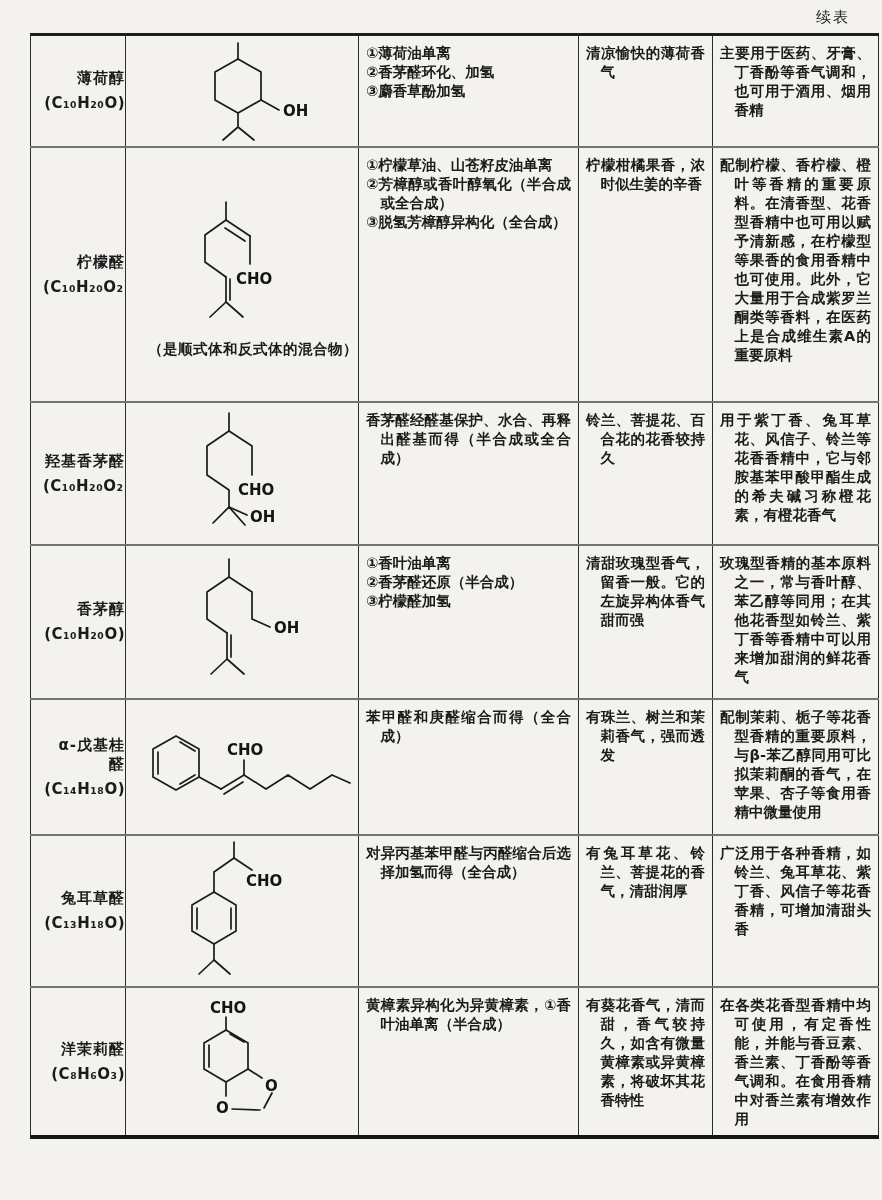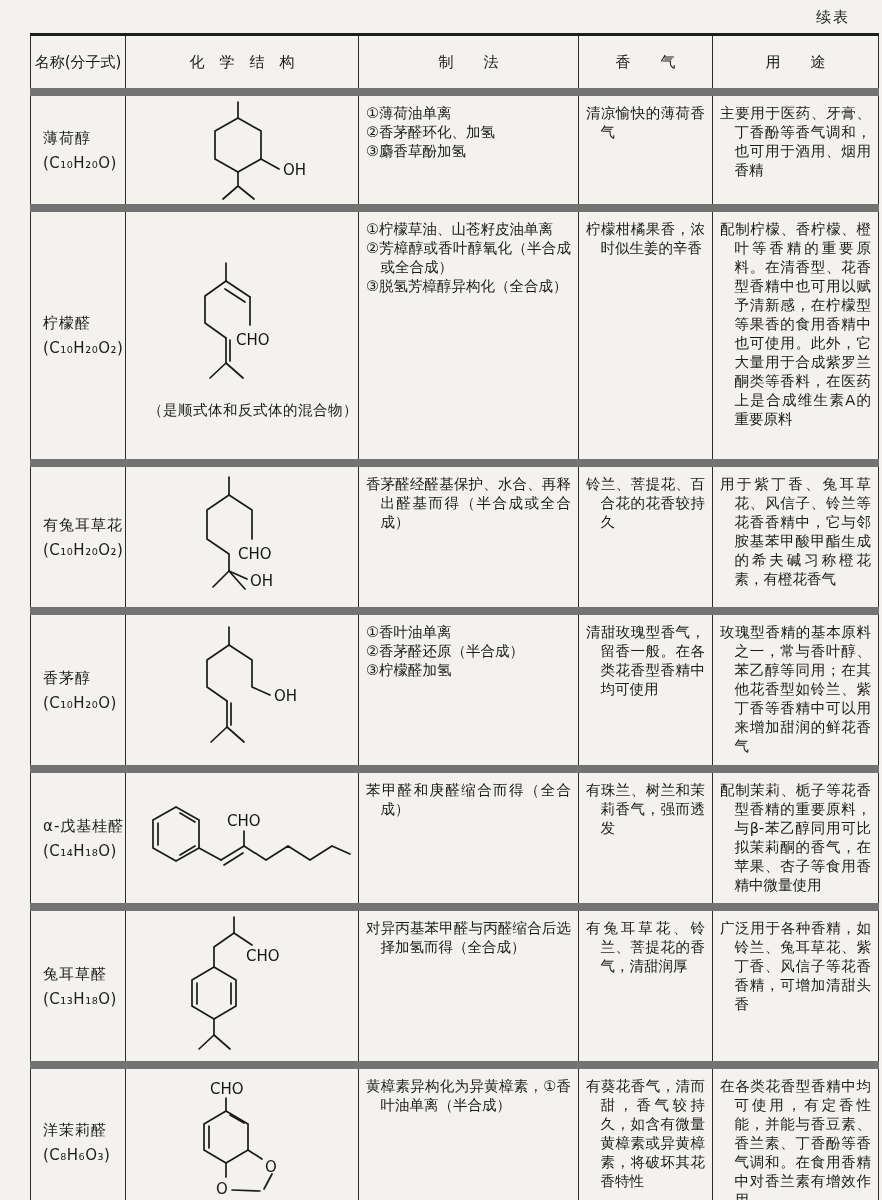--- a/index.html
+++ b/index.html
@@ -20,32 +20,33 @@
     position:absolute;left:30px;top:33px;
     width:848px;border-collapse:collapse;table-layout:fixed;
     border-top:3px solid #1d1d1d;
     border-bottom:4px solid #151515;
     border-left:1px solid #2c2c2c;
     border-right:1px solid #2c2c2c;
   }
   .tbl td,.tbl th{
     border-left:1px solid #2c2c2c;
     border-right:1px solid #2c2c2c;
-    border-top:8px solid #737373;
+    border-top:2px solid #737373;
     vertical-align:top;
     overflow:hidden;
     padding:0;
+    font-weight:bold;
   }
   .tbl th{
     border-top:none;
     font-weight:normal;font-size:15px;color:#171717;
     text-align:center;vertical-align:middle;
     height:52px;
   }
-  td.namecell{vertical-align:middle;padding-left:12px;font-size:15px;}
+  td.namecell{vertical-align:middle;padding-left:12px;font-size:15px;text-align:right;}
   td.namecell .nm{margin-bottom:6px;letter-spacing:1px;}
   td.namecell .fm{letter-spacing:0.5px;}
   td.structcell{vertical-align:middle;text-align:right;}
   td.textcell{padding:8px 7px 6px 7px;font-size:14.5px;line-height:19px;}
   td.textcell p{margin:0;padding-left:1em;text-indent:-1em;text-align:justify;}
   td.textcell p + p{margin-top:0;}
   .caption{font-size:14.5px;color:#1b1b1b;letter-spacing:0.5px;}
   svg.struct{display:block;margin:0 auto;}
   svg.struct path,svg.struct polygon,svg.struct line{
     stroke:#1a1a1a;stroke-width:1.7;fill:none;stroke-linecap:round;
@@ -65,27 +66,20 @@
   <table class="tbl">
     <colgroup>
       <col style="width:95px">
         <col style="width:233px">
         <col style="width:220px">
         <col style="width:134px">
         <col style="width:166px">
     </colgroup>
 
     <tbody>
-        <tr>
-      <th>名称(分子式)</th>
-      <th>化　学　结　构</th>
-      <th>制　　法</th>
-      <th>香　　气</th>
-      <th>用　　途</th>
-    </tr>
 
     <tr style="height:112px">
       <td class="namecell">
         <div class="nm">薄荷醇</div>
         <div class="fm">(C₁₀H₂₀O)</div>
       </td>
       <td class="structcell">
         <svg class="struct" width="233" height="108" viewBox="0 0 233 108">
           <path d="M112,6 L112,22"></path>
           <polygon points="112,22 135,35 135,63 112,76 89,63 89,35"></polygon>
@@ -132,21 +126,21 @@
       <td class="textcell">
         <p>柠檬柑橘果香，浓时似生姜的辛香</p>
       </td>
       <td class="textcell">
         <p>配制柠檬、香柠檬、橙叶等香精的重要原料。在清香型、花香型香精中也可用以赋予清新感，在柠檬型等果香的食用香精中也可使用。此外，它大量用于合成紫罗兰酮类等香料，在医药上是合成维生素A的重要原料</p>
       </td>
     </tr>
 
     <tr style="height:143px">
       <td class="namecell">
-        <div class="nm">有兔耳草花</div>
+        <div class="nm">羟基香茅醛</div>
         <div class="fm">(C₁₀H₂₀O₂)</div>
       </td>
       <td class="structcell">
         <svg class="struct" width="233" height="140" viewBox="0 0 233 140">
           <path d="M103,10 L103,28"></path>
           <path d="M103,28 L126,43 M126,43 L126,72"></path>
           <path d="M103,28 L81,43 M81,43 L81,72 M81,72 L103,87 M103,87 L103,104"></path>
           <path d="M103,104 L121,112"></path>
           <path d="M103,104 L87,120 M103,104 L119,122"></path>
           <text x="112" y="92">CHO</text>
@@ -178,21 +172,21 @@
           <path d="M101,112 L85,127 M101,112 L118,127"></path>
           <text x="148" y="86">OH</text>
         </svg>
       </td>
       <td class="textcell">
         <p>①香叶油单离</p>
         <p>②香茅醛还原（半合成）</p>
         <p>③柠檬醛加氢</p>
       </td>
       <td class="textcell">
-        <p>清甜玫瑰型香气，留香一般。在各类花香型香精中均可使用</p>
+        <p>清甜玫瑰型香气，留香一般。它的左旋异构体香气甜而强</p>
       </td>
       <td class="textcell">
         <p>玫瑰型香精的基本原料之一，常与香叶醇、苯乙醇等同用；在其他花香型如铃兰、紫丁香等香精中可以用来增加甜润的鲜花香气</p>
       </td>
     </tr>
 
     <tr style="height:136px">
       <td class="namecell">
         <div class="nm">α-戊基桂醛</div>
         <div class="fm">(C₁₄H₁₈O)</div>

